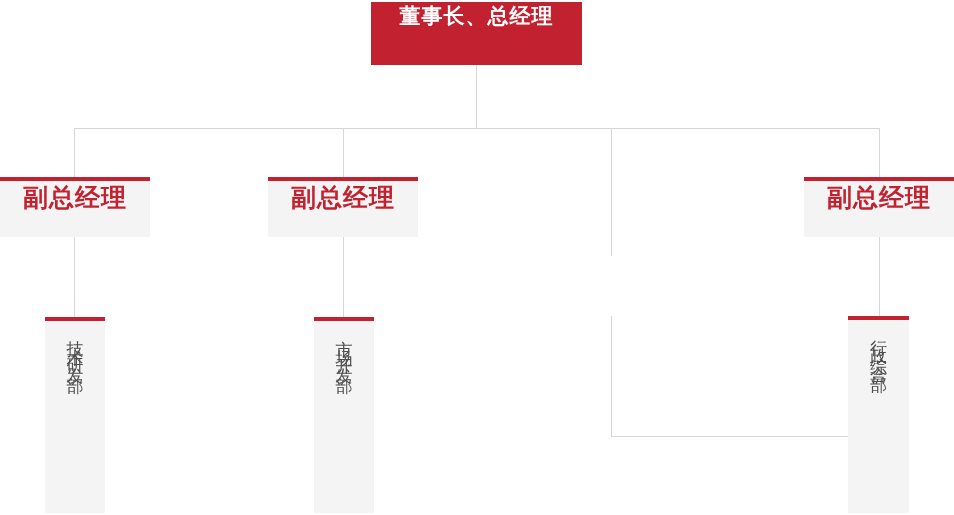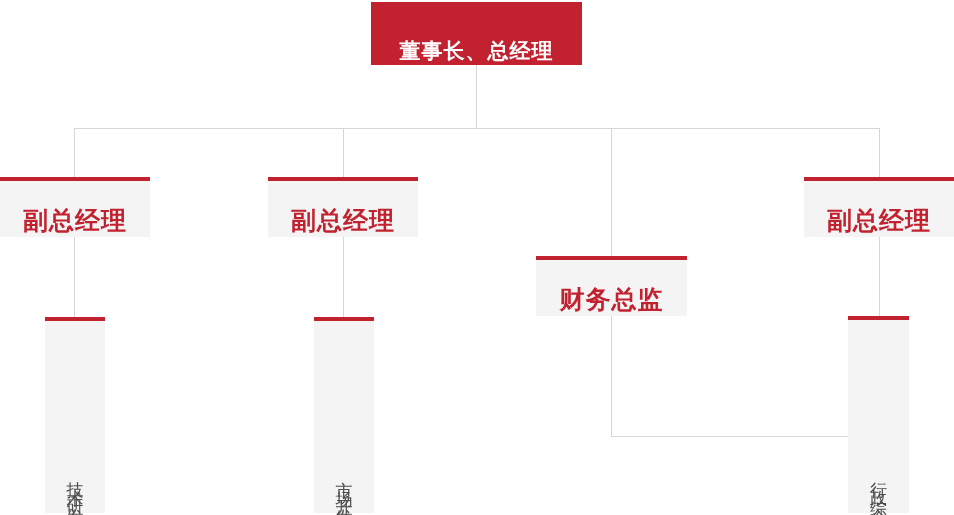--- a/index.html
+++ b/index.html
@@ -15,21 +15,21 @@
     width:954px;height:515px;
     overflow:hidden;
     background:#ffffff;
     font-family:"Liberation Sans","DejaVu Sans",sans-serif;
   }
   .line{position:absolute;background:var(--line);}
   .line.v{width:1px;}
   .line.h{height:1px;}
   .node{
     position:absolute;
-    display:flex;align-items:flex-end;justify-content:center;
+    display:flex;align-items:flex-start;justify-content:center;
     box-sizing:border-box;
   }
   .node.root{
     background:var(--brand-red);
     color:var(--root-text);
     font-size:21px;font-weight:bold;letter-spacing:1px;
   }
   .node.mgr{
     background:var(--node-bg);
     border-top:4px solid var(--brand-red);
@@ -75,23 +75,20 @@
   </div>
 
   <div class="node mgr" style="left:0px;top:177px;width:150px;height:60px">
     <span>副总经理</span>
   </div>
 
   <div class="node mgr" style="left:268px;top:177px;width:150px;height:60px">
     <span>副总经理</span>
   </div>
 
-  <div class="node mgr" style="left:536px;top:256px;width:151px;height:60px">
-    <span>财务总监</span>
-  </div>
 
   <div class="node mgr" style="left:804px;top:177px;width:150px;height:60px">
     <span>副总经理</span>
   </div>
 
   <div class="node dept" style="left:45px;top:317px;width:60px;height:196px">
     <span class="vtext">技术研发部</span>
   </div>
 
   <div class="node dept" style="left:314px;top:317px;width:60px;height:196px">

